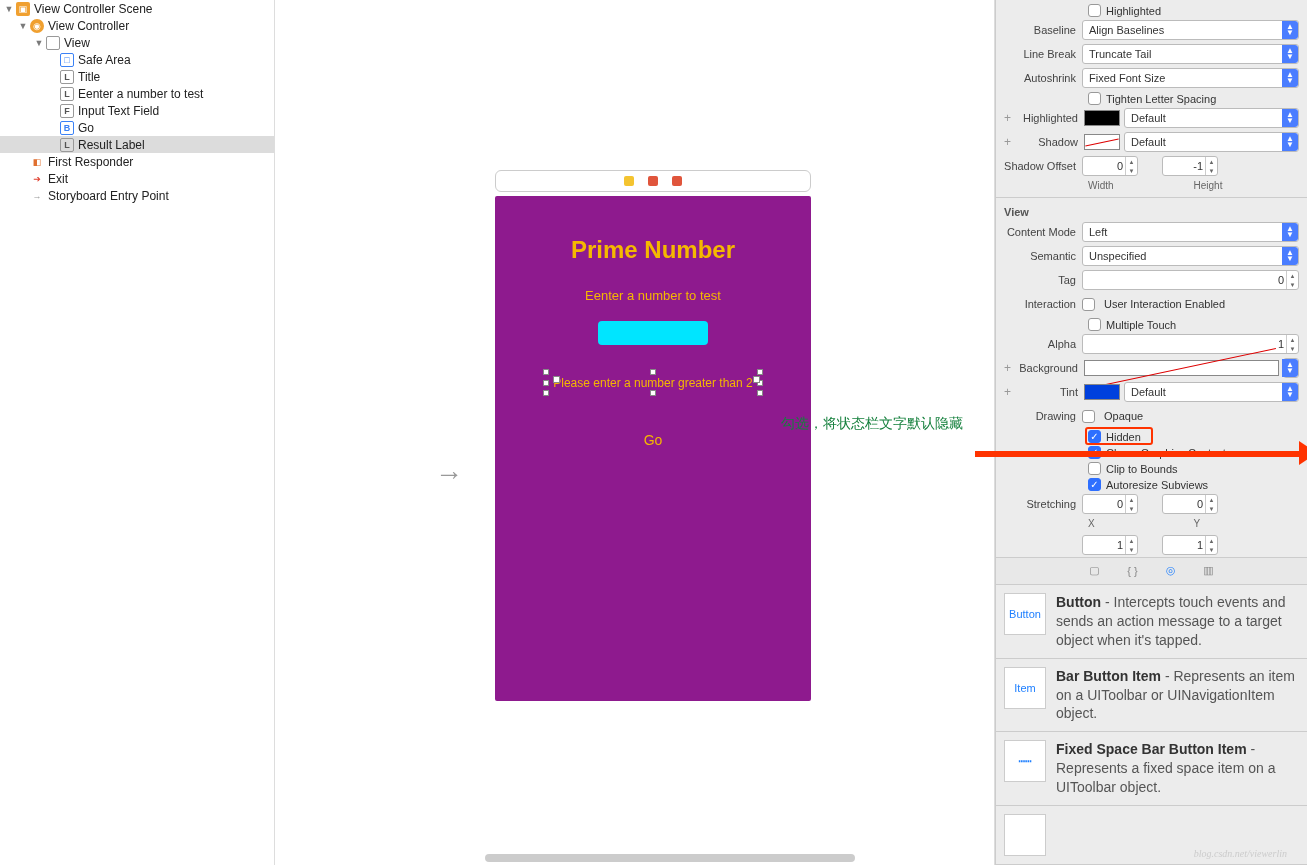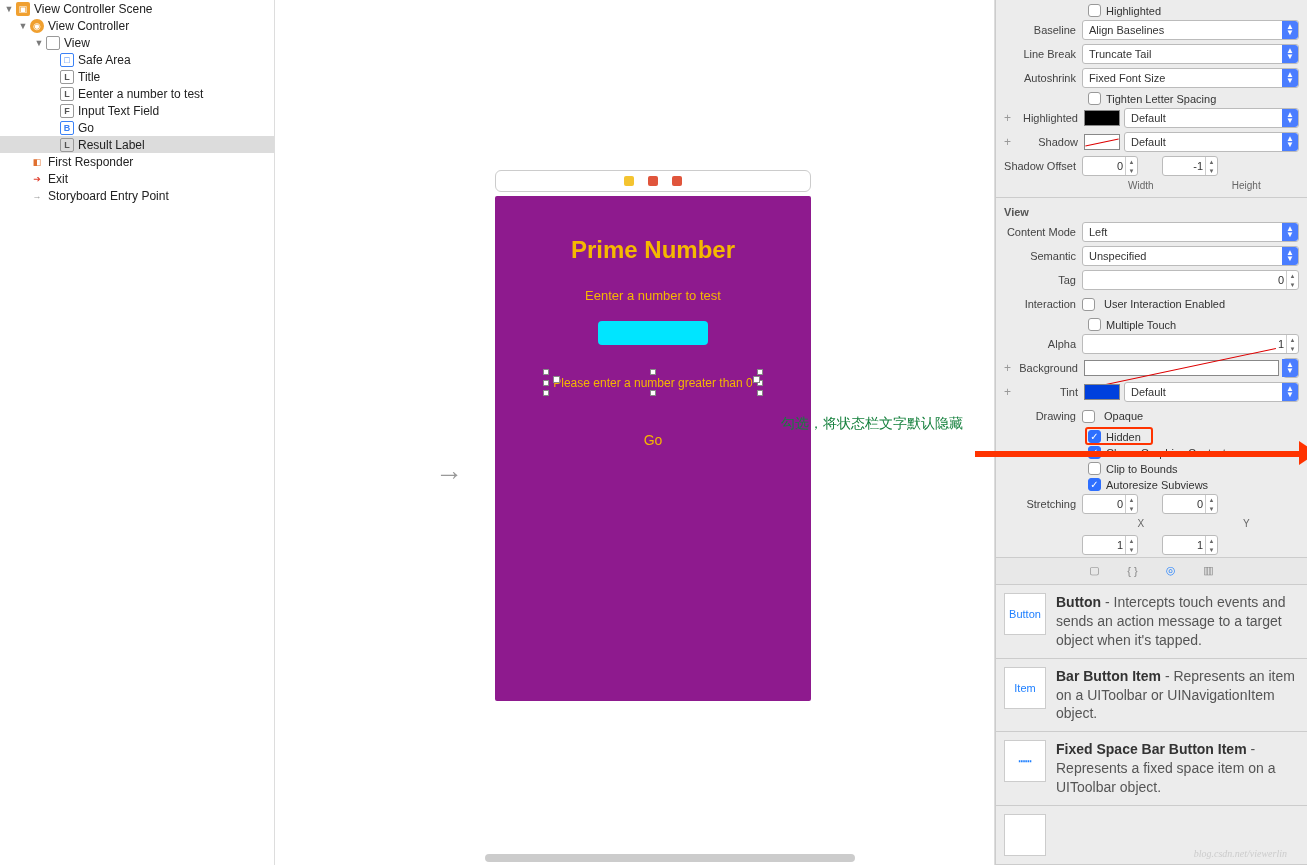--- a/index.html
+++ b/index.html
@@ -53,21 +53,21 @@
 .select .arrows { position: absolute; right: 4px; top: 3px; color: #fff; font-size: 8px; z-index: 1; line-height: 6px; }
 .colorwell { width: 36px; height: 16px; border: 1px solid #888; background: #fff; position: relative; }
 .colorwell.black { background: #000; }
 .colorwell.red-slash::after { content: ""; position: absolute; left: 0; top: 50%; width: 100%; height: 1px; background: #d00; transform: rotate(-12deg); }
 .colorwell.blue { background: #0040dd; }
 .num-field { width: 56px; height: 20px; background: #fff; border: 1px solid #bbb; border-radius: 3px; padding: 0 14px 0 4px; font-size: 11px; display: flex; align-items: center; justify-content: flex-end; position: relative; }
 .num-field .stepper { position: absolute; right: 0; top: 0; width: 12px; height: 100%; border-left: 1px solid #ccc; display: flex; flex-direction: column; font-size: 6px; color: #666; }
 .num-field .stepper span { flex: 1; display: flex; align-items: center; justify-content: center; }
 .sublabel-row { display: flex; margin-bottom: 6px; }
 .sublabel-row .spacer { width: 84px; }
-.sublabel-row .sub { flex: 1; text-align: center; font-size: 10px; color: #666; }
+.sublabel-row .sub { flex: 1; text-align: left; font-size: 10px; color: #666; }
 .checkbox { width: 13px; height: 13px; border: 1px solid #999; border-radius: 3px; background: #fff; display: inline-flex; align-items: center; justify-content: center; margin-right: 5px; font-size: 10px; }
 .checkbox.checked { background: #2e6fff; border-color: #2e6fff; color: #fff; }
 .check-row { display: flex; align-items: center; margin-bottom: 3px; padding-left: 84px; }
 .section-title { font-size: 11px; color: #555; font-weight: 600; margin: 8px 0 4px; }
 .hidden-box { position: absolute; border: 2px solid #ff3300; border-radius: 3px; width: 68px; height: 18px; margin-left: -3px; margin-top: -2px; pointer-events: none; }
 .divider { height: 1px; background: #ccc; margin: 6px -8px; }
 .plus { color: #999; font-size: 12px; margin-right: 4px; width: 10px; }
 
 
 .lib-tabs { height: 28px; border-top: 1px solid #ccc; border-bottom: 1px solid #ccc; display: flex; align-items: center; justify-content: center; gap: 22px; background: #e8e8e8; }
@@ -153,21 +153,21 @@
       <div class="phone-input"></div>
       <div style="position:relative;display:inline-block">
         <span class="sel-dot" style="left:-6px;top:-4px"></span>
         <span class="sel-dot" style="right:-6px;top:-4px"></span>
         <span class="sel-dot" style="left:-6px;bottom:-4px"></span>
         <span class="sel-dot" style="right:-6px;bottom:-4px"></span>
         <span class="sel-dot" style="left:50%;top:-4px;margin-left:-3px"></span>
         <span class="sel-dot" style="left:50%;bottom:-4px;margin-left:-3px"></span>
         <span class="sel-dot" style="left:-6px;top:50%;margin-top:-3px"></span>
         <span class="sel-dot" style="right:-6px;top:50%;margin-top:-3px"></span>
-        <div class="phone-result">Please enter a number greater than 0</div>
+        <div class="phone-result">Please enter a number greater than 2</div>
       </div>
       <div class="phone-go">Go</div>
     </div>
   </div>
   <div class="annotation">勾选，将状态栏文字默认隐藏</div>
   <div class="red-arrow">
     <div class="red-arrow-line"></div>
       <div class="red-arrow-head"></div>
   </div>
   <div class="scrollbar-bottom"></div>

